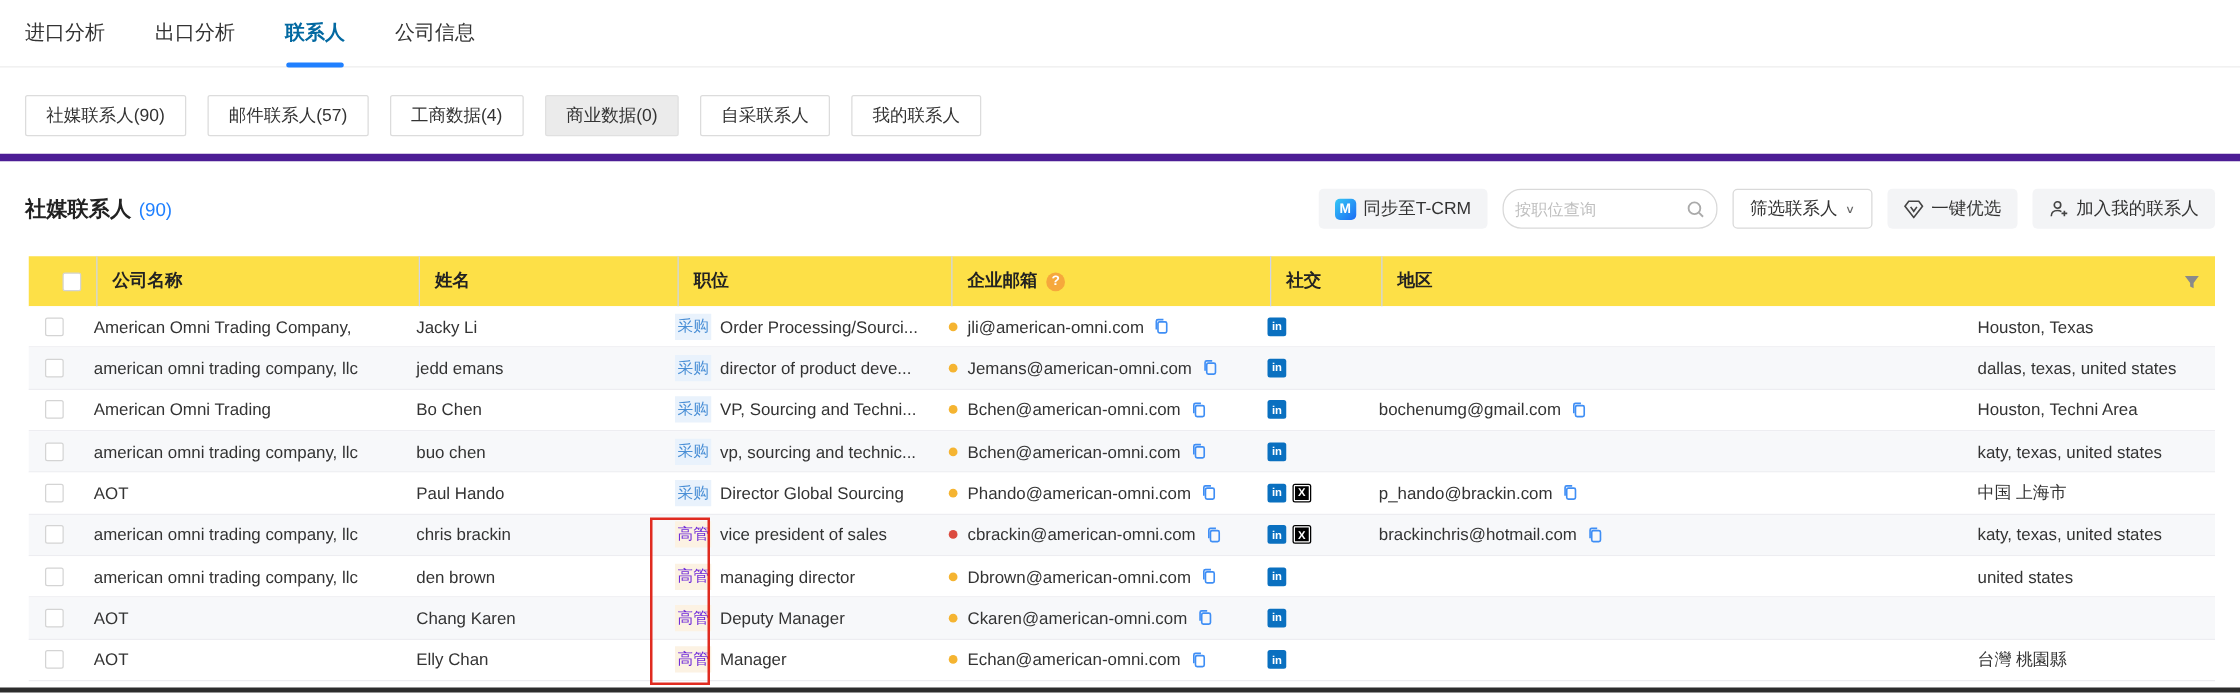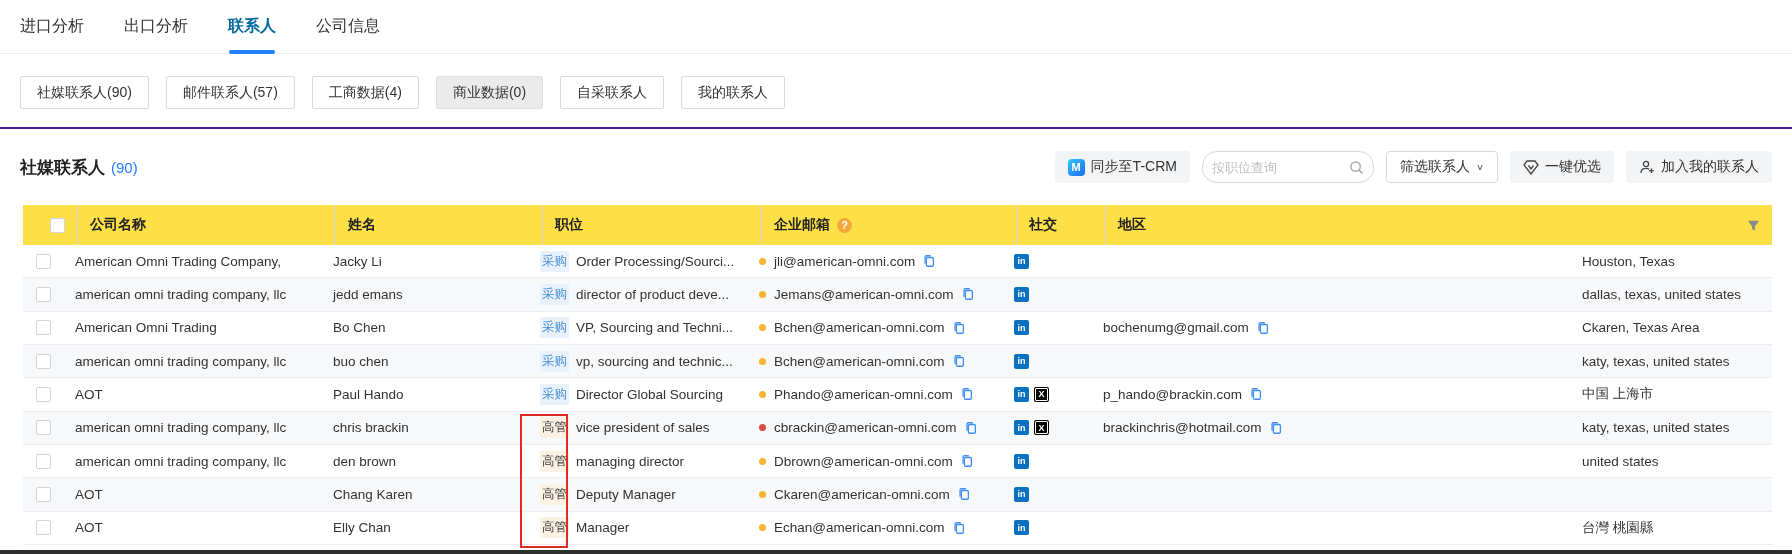--- a/index.html
+++ b/index.html
@@ -10,21 +10,21 @@
   .tabs { display:flex; gap:40px; padding:0 16px 0 20px; height:54px; align-items:center;
           border-bottom:1px solid #ededed; }
   .tab { font-size:16px; color:#333; cursor:pointer; position:relative; height:54px;
          display:flex; align-items:center; }
   .tab.active { color:#0369a1; font-weight:bold; }
   .tab.active::after { content:""; position:absolute; bottom:0; left:50%; transform:translateX(-50%);
          width:46px; height:4px; border-radius:2px; background:#2080ff; }
 
   
   .filters { display:flex; gap:17px; padding:22px 0 0 20px; height:75px;
-             border-bottom:2px solid #4c1d95; align-items:flex-start; }
+             border-bottom:6px solid #4c1d95; align-items:flex-start; }
   .fbtn { height:33px; padding:0 16px; display:flex; align-items:center; font-size:14px;
           border:1px solid #dcdcdc; border-radius:2px; background:#fff; color:#333; cursor:pointer; }
   .fbtn.disabled { background:#ebebeb; border-color:#e0e0e0; }
 
   
   .section-bar { display:flex; align-items:center; justify-content:space-between;
                  padding:0 20px; height:76px; }
   .sec-title { font-size:17px; font-weight:bold; color:#222; }
   .sec-count { font-size:15px; color:#2080ff; font-weight:normal; margin-left:6px; }
   .toolbar { display:flex; align-items:center; gap:12px; }
@@ -54,21 +54,21 @@
   .col-name   { width:207px; }
   .col-pos    { width:219px; }
   .col-email  { width:255px; }
   .col-social { width:89px; }
   .col-extra  { width:479px; }
   .col-region { flex:1; justify-content:space-between; }
   .checkbox { width:15px; height:15px; border:1px solid #d4d4d4; border-radius:2px; background:#fff; cursor:pointer; }
 
   .tag { font-size:12.5px; padding:2px 2px; border-radius:0; margin-right:7px; flex:none; }
   .tag.purchase { color:#4a8fd6; background:#e9f2fc; }
-  .tag.exec     { color:#404040; background:#fcf2e3; }
+  .tag.exec     { color:#6d28d9; background:#fcf2e3; }
 
   .dot { width:7px; height:7px; border-radius:50%; background:#f5b431; margin-right:8px; flex:none; }
   .dot.red { background:#dc4b3f; }
   .copy-icon { margin-left:7px; cursor:pointer; flex:none; display:flex; }
 
   .soc { width:15px; height:15px; border-radius:2px; color:#fff; font-size:9px; font-weight:bold;
          display:inline-flex; align-items:center; justify-content:center; margin-right:5px; cursor:pointer; }
   .soc.linkedin { background:#0a70c0; }
   .soc.x { background:#000; outline:1px solid #fff; outline-offset:-2.5px; }
 
@@ -236,21 +236,21 @@
         </div>
         <div class="cell col-extra">
           <span>bochenumg@gmail.com</span>
           <span class="copy-icon">
             <svg width="14" height="14" viewBox="0 0 16 16">
               <rect x="5" y="4" width="8" height="10" rx="1.5" fill="none" stroke="#3f8ef5" stroke-width="1.5"></rect>
               <path d="M3.5 11 V3.5 A1.5 1.5 0 0 1 5 2 h5" fill="none" stroke="#3f8ef5" stroke-width="1.5"></path>
             </svg>
           </span>
         </div>
-        <div class="cell col-region">Ckaren, Texas Area</div>
+        <div class="cell col-region">Houston, Techni Area</div>
       </div>
       <div class="row">
         <div class="cell col-check">
           <span class="checkbox"></span>
         </div>
         <div class="cell col-company">american omni trading company, llc</div>
         <div class="cell col-name">buo chen</div>
         <div class="cell col-pos">
           <span class="tag purchase">采购</span>
           <span>vp, sourcing and technic...</span>

